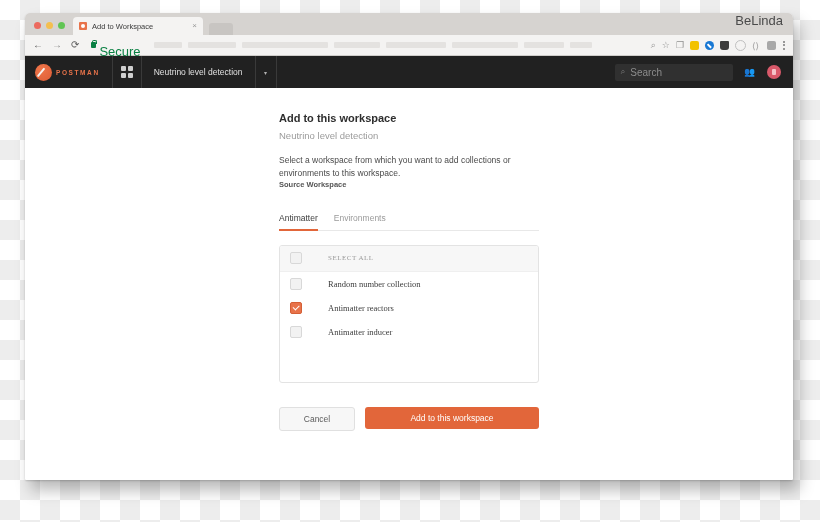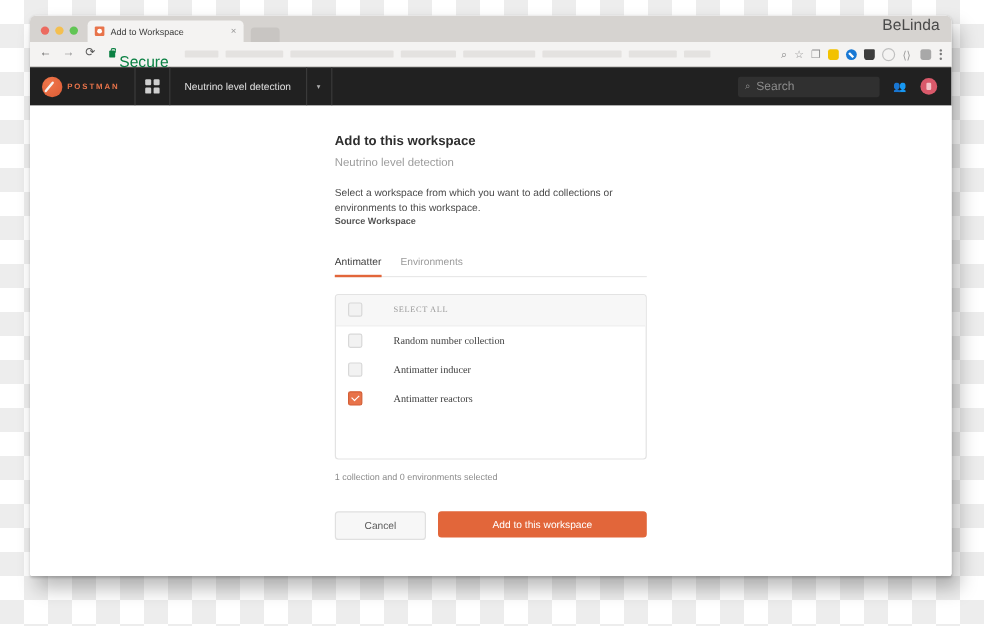--- a/index.html
+++ b/index.html
@@ -333,30 +333,29 @@
         <div class="list-box">
           <div class="row header">
             <span class="cb"></span>
             <span class="lbl">SELECT ALL</span>
           </div>
           <div class="row">
             <span class="cb"></span>
             <span class="lbl">Random number collection</span>
           </div>
           <div class="row">
+            <span class="cb checked"></span>
+            <span class="lbl">Antimatter reactors</span>
+          </div>
+          <div class="row">
             <span class="cb"></span>
             <span class="lbl">Antimatter inducer</span>
           </div>
-          <div class="row">
-            <span class="cb checked"></span>
-            <span class="lbl">Antimatter reactors</span>
-          </div>
         </div>
 
-        <div class="sel-summary">1 collection and 0 environments selected</div>
 
         <div class="actions">
           <div class="btn cancel">Cancel</div>
           <div class="btn primary">Add to this workspace</div>
         </div>
 
       </div>
     </div>
 
   </div>

